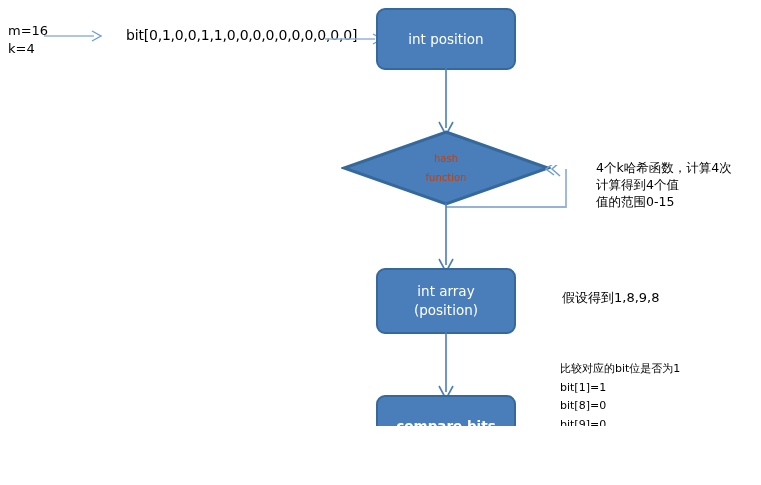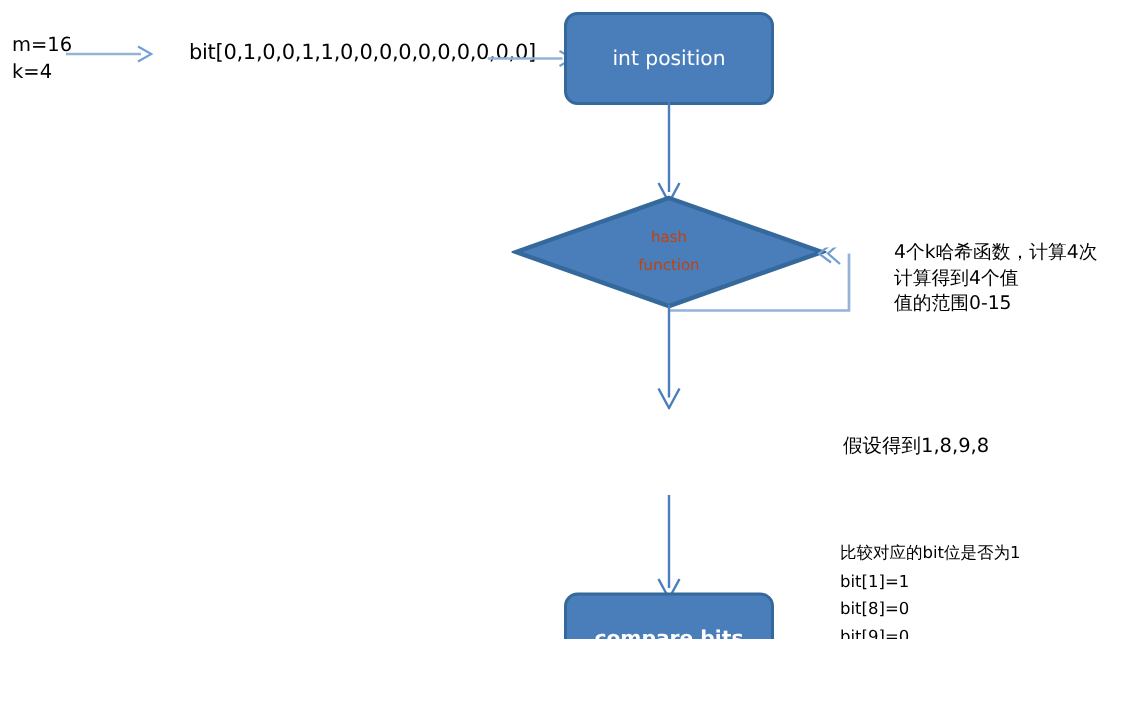--- a/index.html
+++ b/index.html
@@ -161,20 +161,22 @@
 
   <div class="plain-text" id="hash-note">4个k哈希函数，计算4次
 计算得到4个值
 值的范围0-15</div>
 
   <svg class="conn" id="conn-b" viewBox="0 0 32 70" width="32" height="70">
     <line x1="16" y1="0" x2="16" y2="62" stroke="#4a7ebb" stroke-width="1.6"></line>
     <path d="M 9 56 L 16 69 L 23 56" fill="none" stroke="#4a7ebb" stroke-width="1.6"></path>
   </svg>
 
+  <div class="node" id="node-int-array">int array
+(position)</div>
 
   <div class="plain-text" id="position-note">假设得到1,8,9,8</div>
 
   <svg class="conn" id="conn-c" viewBox="0 0 32 70" width="32" height="70">
     <line x1="16" y1="0" x2="16" y2="62" stroke="#4a7ebb" stroke-width="1.6"></line>
     <path d="M 9 56 L 16 69 L 23 56" fill="none" stroke="#4a7ebb" stroke-width="1.6"></path>
   </svg>
 
   <div class="node" id="node-compare">compare bits</div>
 

